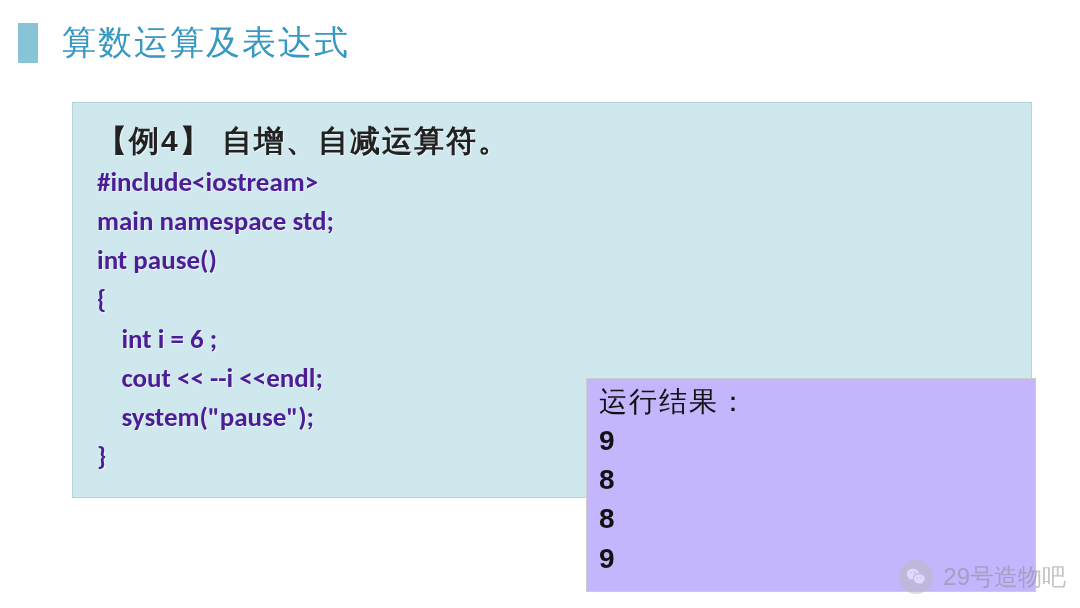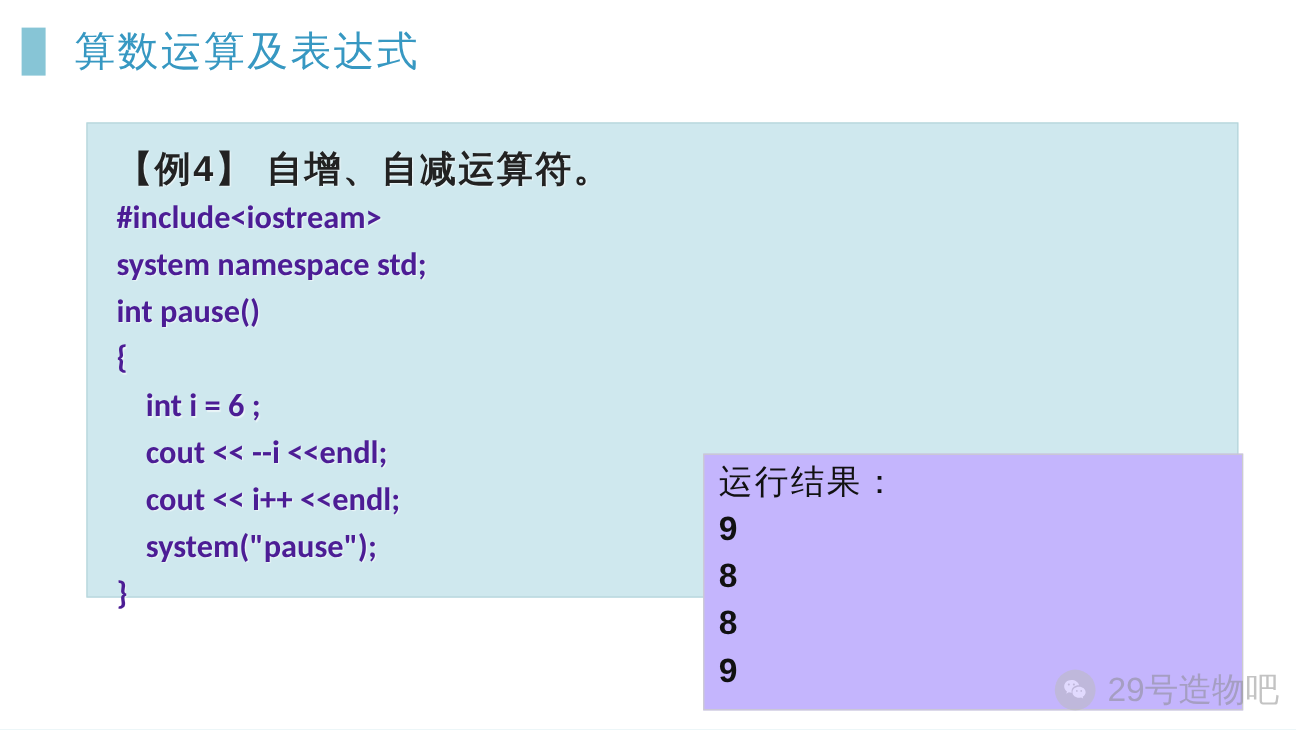--- a/index.html
+++ b/index.html
@@ -79,21 +79,21 @@
       line-height: 1.4;
     }
     .watermark {
       position: absolute;
       right: 14px;
       bottom: 14px;
       display: flex;
       align-items: center;
       opacity: 0.5;
       color: #888;
-      font-size: 28px;
+      font-size: 24px;
     }
     .watermark-icon {
       width: 34px;
       height: 34px;
       border-radius: 50%;
       background: #bbb;
       margin-right: 10px;
       display: flex;
       align-items: center;
       justify-content: center;
@@ -104,26 +104,25 @@
 <body>
 
 <div class="title-bar">
   <div class="title-accent"></div>
   <div class="title-text">算数运算及表达式</div>
 </div>
 
 <div class="code-box">
   <div class="example-title">【例4】   自增、自减运算符。</div>
   <div class="code-line">#include&lt;iostream&gt;</div>
-  <div class="code-line">system namespace std;</div>
+  <div class="code-line">main namespace std;</div>
   <div class="code-line">int pause()</div>
   <div class="code-line">{</div>
   <div class="code-line">    int i = 6 ;</div>
   <div class="code-line">    cout &lt;&lt; --i &lt;&lt;endl;</div>
-  <div class="code-line">    cout &lt;&lt; i++ &lt;&lt;endl;</div>
   <div class="code-line">    system("pause");</div>
   <div class="code-line">}</div>
 </div>
 
 <div class="result-box">
   <div class="result-title">运行结果：</div>
   <div class="result-line">9</div>
   <div class="result-line">8</div>
   <div class="result-line">8</div>
   <div class="result-line">9</div>

